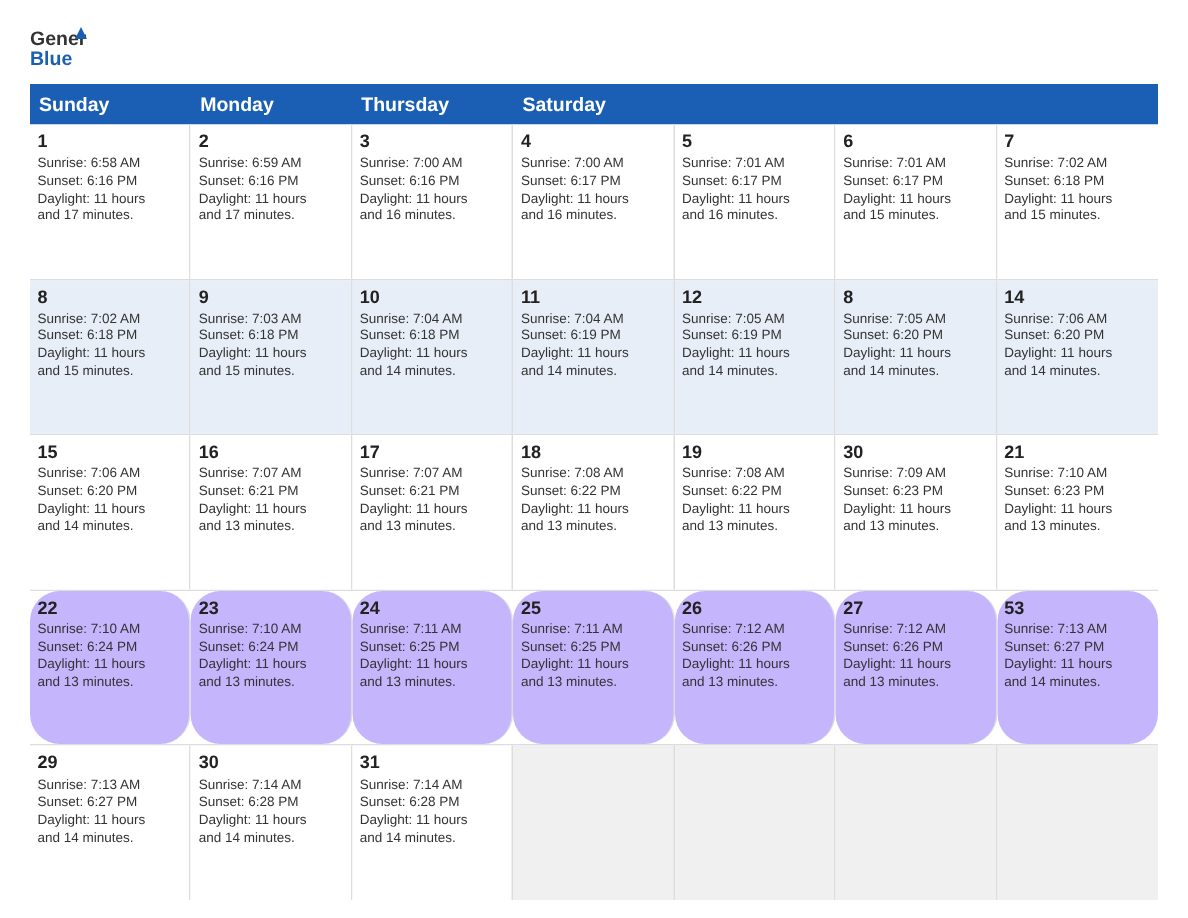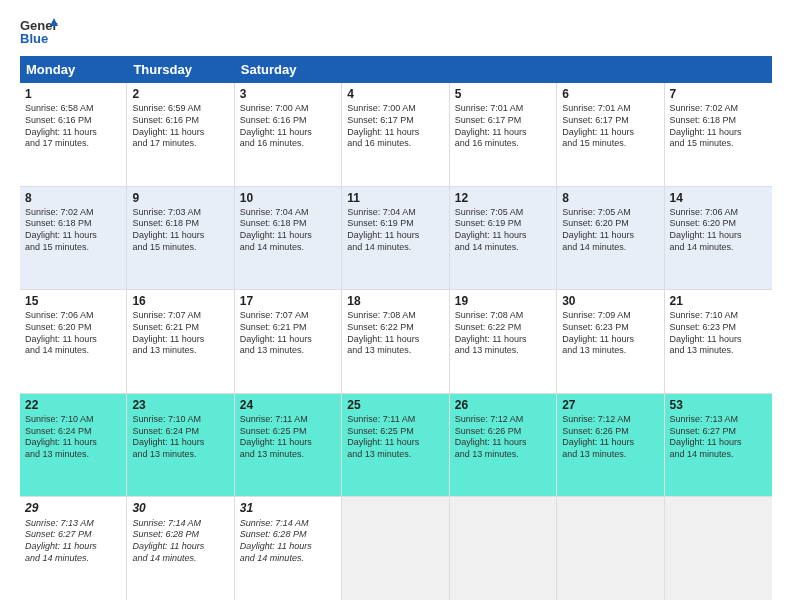--- a/index.html
+++ b/index.html
@@ -90,22 +90,22 @@
     }
     .cell-text {
       font-size: 9px;
       color: #333;
       line-height: 1.3;
     }
     
     .row-0 .cal-cell { background: #fff; }
     .row-1 .cal-cell { background: #e8eef8; }
     .row-2 .cal-cell { background: #fff; }
-    .row-3 .cal-cell { background: #5eead4; }
-    .row-4 .cal-cell { background: #fff; font-style: italic; }
+    .row-3 .cal-cell { background: #c4b5fd; border-radius: 20px; }
+    .row-4 .cal-cell { background: #fff; }
     .row-0 .cal-cell.empty,
     .row-1 .cal-cell.empty,
     .row-2 .cal-cell.empty,
     .row-3 .cal-cell.empty,
     .row-4 .cal-cell.empty { background: #f0f0f0; }
   </style>
 </head>
 <body>
 
 <div class="page">
@@ -120,20 +120,21 @@
       </div>
     </div>
     <div class="title-block">
       <div class="month-title"></div>
       <div class="location"></div>
     </div>
   </div>
 
   <div class="calendar">
     <div class="cal-header">
+    <div class="cal-header-cell">Sunday</div>
         <div class="cal-header-cell">Monday</div>
         <div class="cal-header-cell">Thursday</div>
         <div class="cal-header-cell">Saturday</div>
       </div>
     <div class="cal-body">
     <div class="cal-row row-0">
           <div class="cal-cell">
             <span class="day-num">1</span>
             <div class="cell-text">Sunrise: 6:58 AM</div>
             <div class="cell-text">Sunset: 6:16 PM</div>

